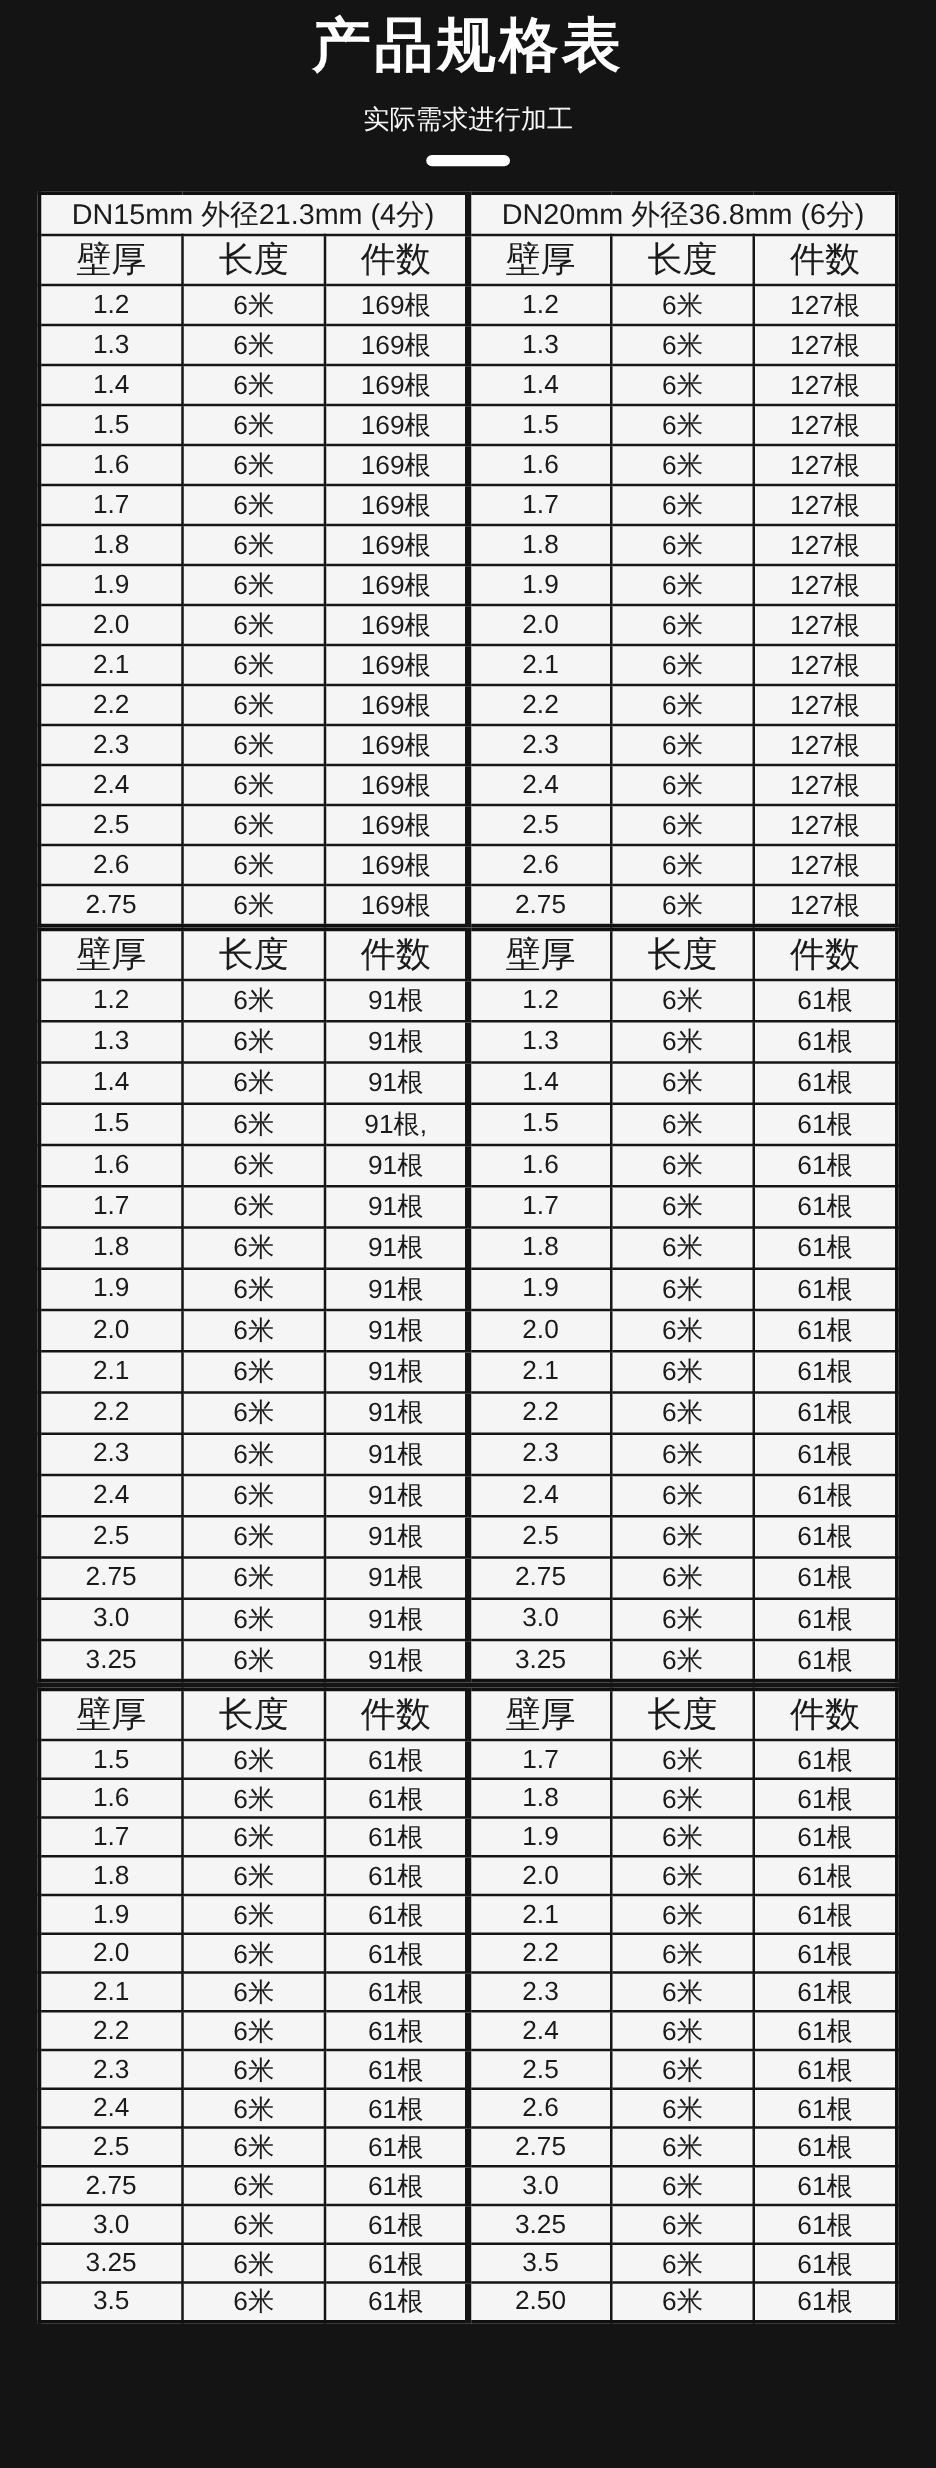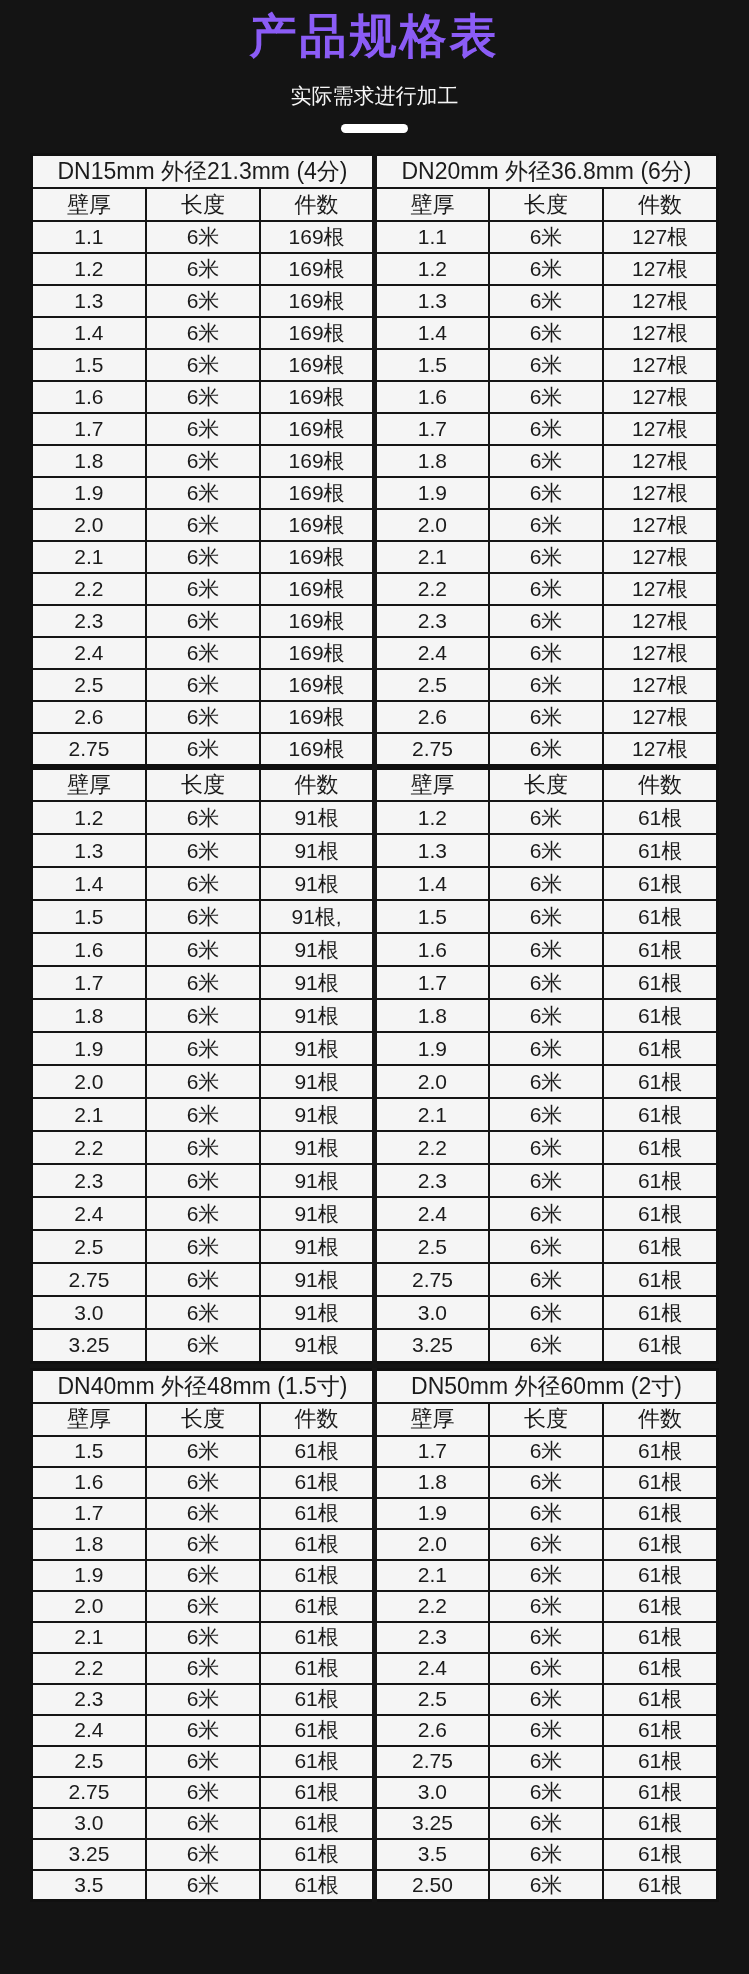--- a/index.html
+++ b/index.html
@@ -7,21 +7,21 @@
   body {
     width: 749px; height: 1974px;
     background: #141414;
     font-family: "Liberation Sans", "DejaVu Sans", sans-serif;
     overflow: hidden;
   }
   .hero { text-align: center; }
   .page-title {
     margin: 0; padding-top: 9px;
     font-size: 47px; line-height: 54px; font-weight: 700;
-    color: #8b5cf6; letter-spacing: 3px;
+    color: #ffffff; letter-spacing: 3px;
   }
   .subtitle {
     margin: 7px 0 0; color: #f6f6f6;
     font-size: 21px; line-height: 31px; font-weight: 400;
   }
   .pill {
     width: 67px; height: 9px; border-radius: 5px;
     background: #ffffff; margin: 13px auto 0;
   }
   .tables { margin: 20px 30px 0; }
@@ -32,21 +32,21 @@
   table.spec-table + table.spec-table { margin-top: 0; }
   table.sec1 { margin-bottom: 4px; }
   .spec-table td {
     border: 2px solid #151515;
     text-align: center; vertical-align: middle;
     color: #1b1b1b; font-size: 21px;
     padding: 0; overflow: hidden; white-space: nowrap;
   }
   .spec-table td.mid { border-left-width: 5px; }
   .spec-table tr.sec-header td { font-size: 23px; height: 33px; }
-  .spec-table tr.col-header td { height: 33px; font-size: 22px; }
+  .spec-table tr.col-header td { height: 33px; font-size: 28px; }
   .sec0 tr.data-row { height: 32px; }
   .sec1 tr.data-row { height: 33px; }
   .sec2 tr.data-row { height: 31px; }
 </style>
 </head>
 <body>
 
 <div class="hero">
   <h1 class="page-title">产品规格表</h1>
   <p class="subtitle" style="margin-top:17px">实际需求进行加工</p>
@@ -62,28 +62,20 @@
         </tr>
         <tr class="col-header">
           <td>壁厚</td>
           <td>长度</td>
           <td>件数</td>
           <td class="mid">壁厚</td>
           <td>长度</td>
           <td>件数</td>
         </tr>
         <tr class="data-row">
-          <td>1.1</td>
-          <td>6米</td>
-          <td>169根</td>
-          <td class="mid">1.1</td>
-          <td>6米</td>
-          <td>127根</td>
-        </tr>
-        <tr class="data-row">
           <td>1.2</td>
           <td>6米</td>
           <td>169根</td>
           <td class="mid">1.2</td>
           <td>6米</td>
           <td>127根</td>
         </tr>
         <tr class="data-row">
           <td>1.3</td>
           <td>6米</td>
@@ -349,24 +341,20 @@
           <td>6米</td>
           <td>91根</td>
           <td class="mid">3.25</td>
           <td>6米</td>
           <td>61根</td>
         </tr>
       </tbody>
     </table>
     <table class="spec-table sec2">
       <tbody>
-        <tr class="sec-header">
-          <td colspan="3">DN40mm 外径48mm (1.5寸)</td>
-          <td colspan="3" class="mid">DN50mm 外径60mm (2寸)</td>
-        </tr>
         <tr class="col-header">
           <td>壁厚</td>
           <td>长度</td>
           <td>件数</td>
           <td class="mid">壁厚</td>
           <td>长度</td>
           <td>件数</td>
         </tr>
         <tr class="data-row">
           <td>1.5</td>

